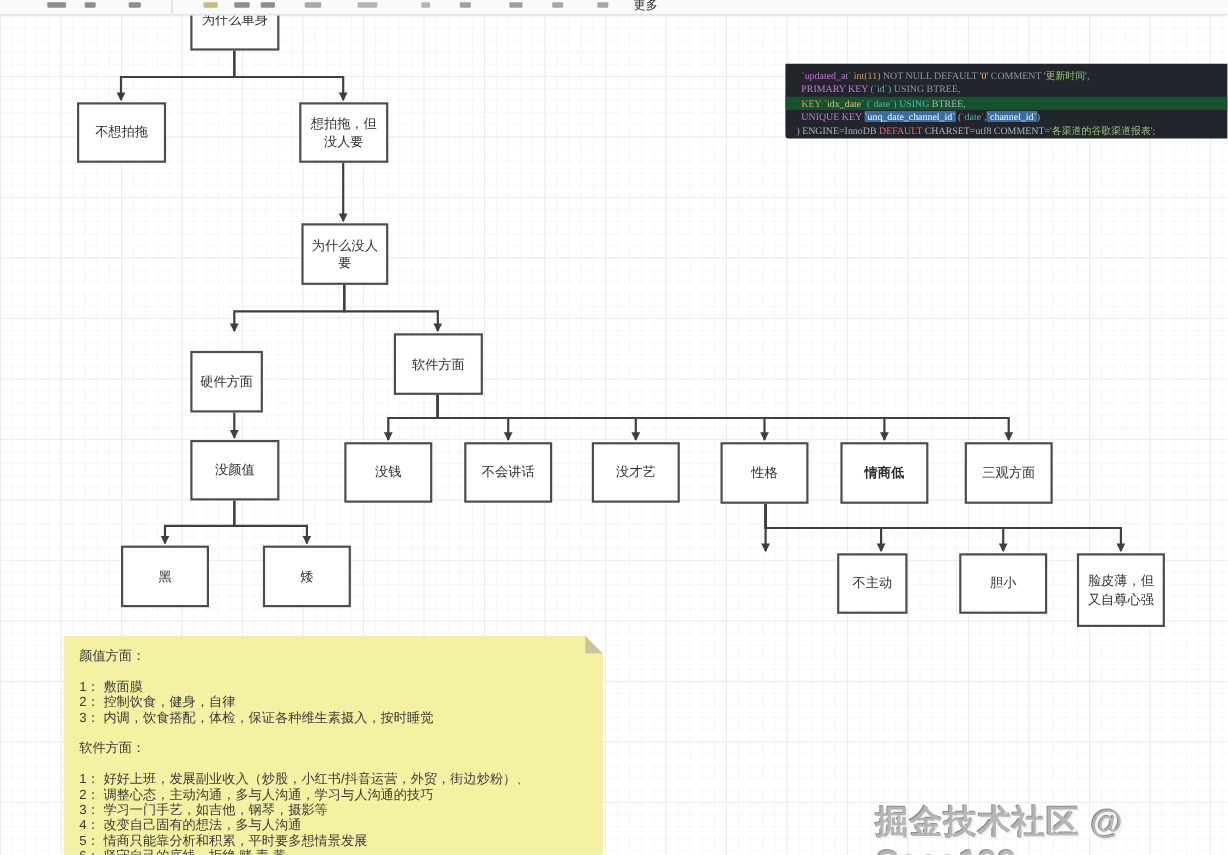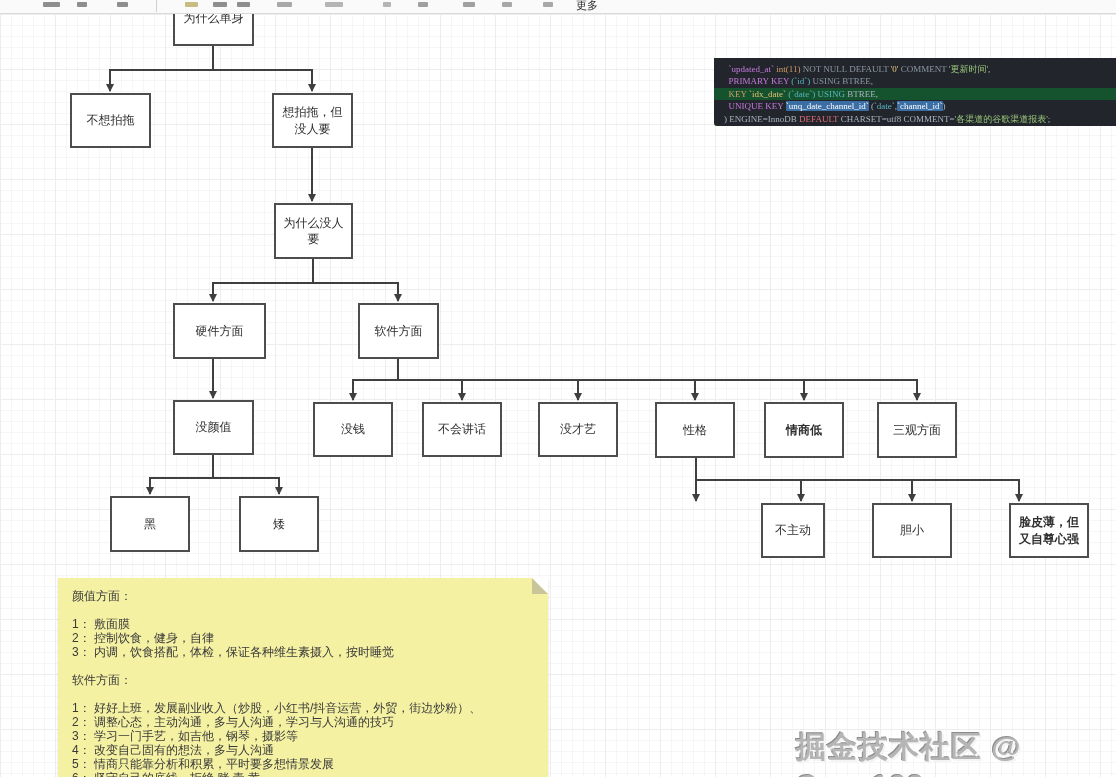--- a/index.html
+++ b/index.html
@@ -81,34 +81,34 @@
     <polyline points="696,458 696,480 801,480 801,501" marker-end="url(#arrow)"></polyline>
     <polyline points="696,458 696,480 912,480 912,501" marker-end="url(#arrow)"></polyline>
     <polyline points="696,458 696,480 1019,480 1019,501" marker-end="url(#arrow)"></polyline>
   </svg>
 
 <div class="nodes">
     <div class="flow-node" style="left: 173px; top: -9px; width: 81px; height: 55px;">为什么单身</div>
     <div class="flow-node" style="left: 70px; top: 93px; width: 81px; height: 55px;">不想拍拖</div>
     <div class="flow-node" style="left: 272px; top: 93px; width: 81px; height: 55px;">想拍拖，但没人要</div>
     <div class="flow-node" style="left: 274px; top: 203px; width: 79px; height: 56px;">为什么没人要</div>
-    <div class="flow-node" style="left: 173px; top: 303px; width: 93px; height: 56px;">硬件方面</div>
+    <div class="flow-node" style="left: 173px; top: 319px; width: 66px; height: 56px;">硬件方面</div>
     <div class="flow-node" style="left: 358px; top: 303px; width: 81px; height: 56px;">软件方面</div>
     <div class="flow-node" style="left: 173px; top: 400px; width: 81px; height: 55px;">没颜值</div>
     <div class="flow-node" style="left: 313px; top: 402px; width: 80px; height: 55px;">没钱</div>
     <div class="flow-node" style="left: 422px; top: 402px; width: 80px; height: 55px;">不会讲话</div>
     <div class="flow-node" style="left: 538px; top: 402px; width: 80px; height: 55px;">没才艺</div>
     <div class="flow-node" style="left: 655px; top: 402px; width: 80px; height: 56px;">性格</div>
     <div class="flow-node" style="left: 764px; top: 402px; width: 80px; height: 56px; font-weight: bold;">情商低</div>
     <div class="flow-node" style="left: 877px; top: 402px; width: 80px; height: 56px;">三观方面</div>
     <div class="flow-node" style="left: 110px; top: 496px; width: 80px; height: 56px;">黑</div>
     <div class="flow-node" style="left: 239px; top: 496px; width: 80px; height: 56px;">矮</div>
     <div class="flow-node" style="left: 761px; top: 503px; width: 64px; height: 55px;">不主动</div>
     <div class="flow-node" style="left: 872px; top: 503px; width: 80px; height: 55px;">胆小</div>
-    <div class="flow-node" style="left: 1009px; top: 503px; width: 80px; height: 55px; font-weight: bold;">脸皮薄，但又自尊心强</div>
+    <div class="flow-node" style="left: 979px; top: 503px; width: 80px; height: 67px;">脸皮薄，但又自尊心强</div>
   </div>
 
 <div class="note">颜值方面：
 
 1： 敷面膜
 2： 控制饮食，健身，自律
 3： 内调，饮食搭配，体检，保证各种维生素摄入，按时睡觉
 
 软件方面：
 

